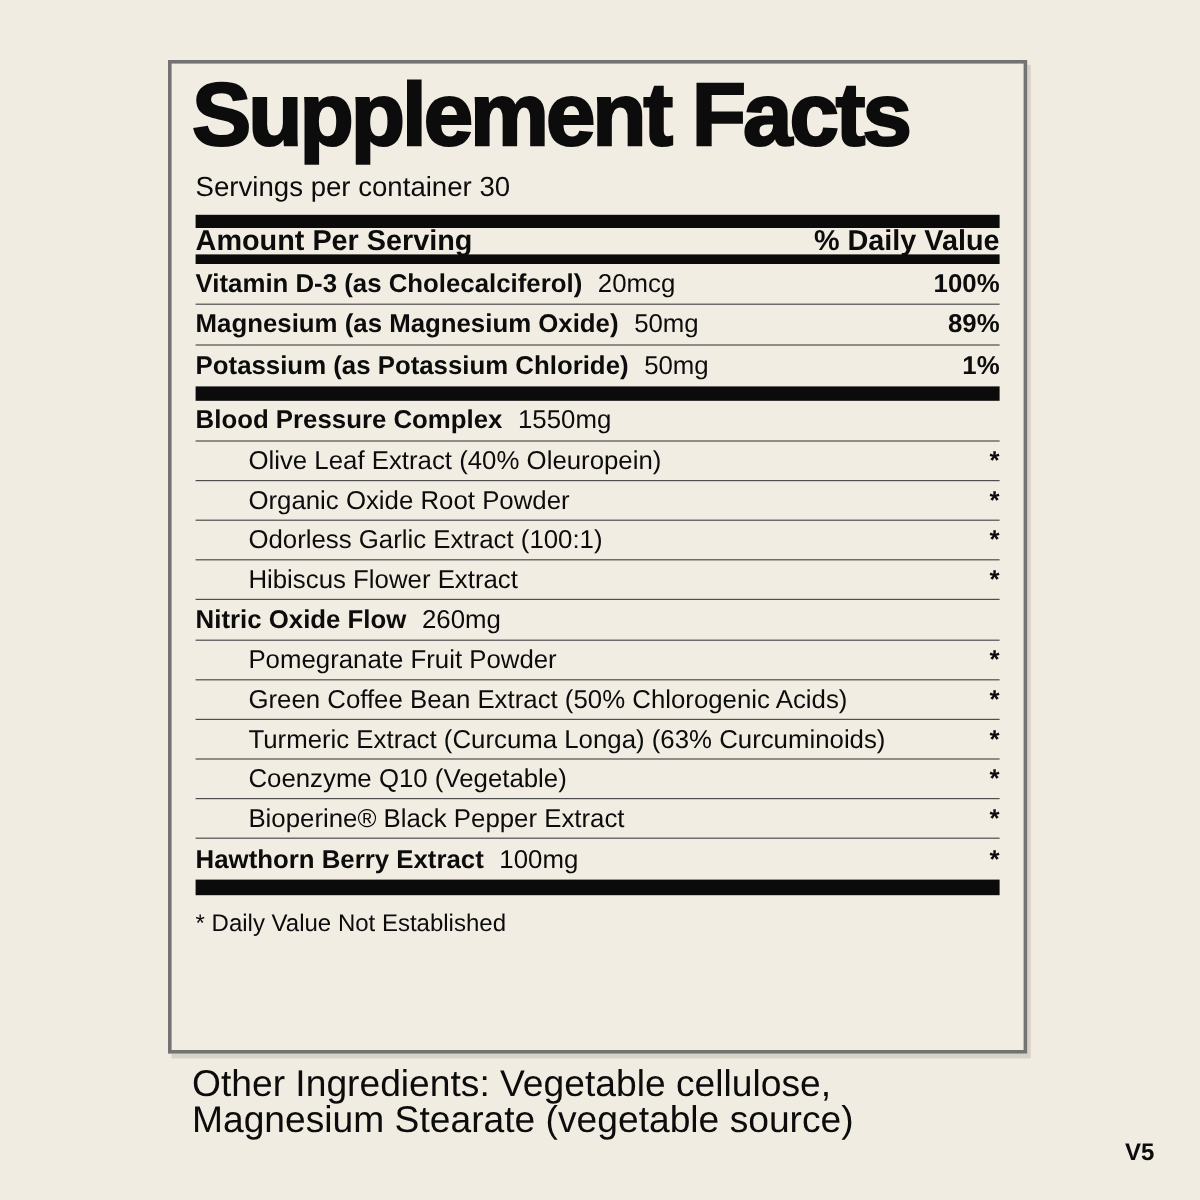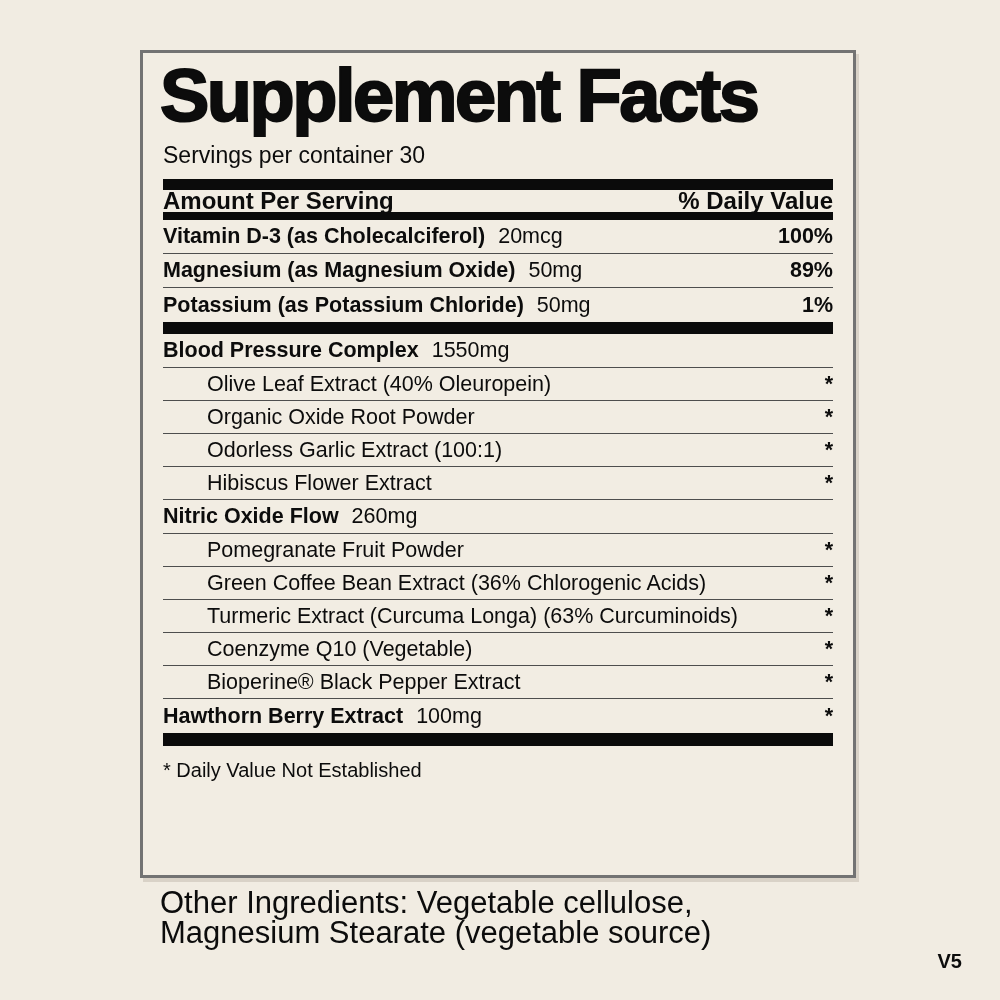--- a/index.html
+++ b/index.html
@@ -146,21 +146,21 @@
     <span class="nm">
       <span class="b">Nitric Oxide Flow</span>
       <span>260mg</span>
     </span>
   </div>
   <div class="row row-sub">
     <span class="nm">Pomegranate Fruit Powder</span>
     <span class="dv">*</span>
   </div>
   <div class="row row-sub">
-    <span class="nm">Green Coffee Bean Extract (36% Chlorogenic Acids)</span>
+    <span class="nm">Green Coffee Bean Extract (50% Chlorogenic Acids)</span>
     <span class="dv">*</span>
   </div>
   <div class="row row-sub">
     <span class="nm">Turmeric Extract (Curcuma Longa) (63% Curcuminoids)</span>
     <span class="dv">*</span>
   </div>
   <div class="row row-sub">
     <span class="nm">Coenzyme Q10 (Vegetable)</span>
     <span class="dv">*</span>
   </div>

